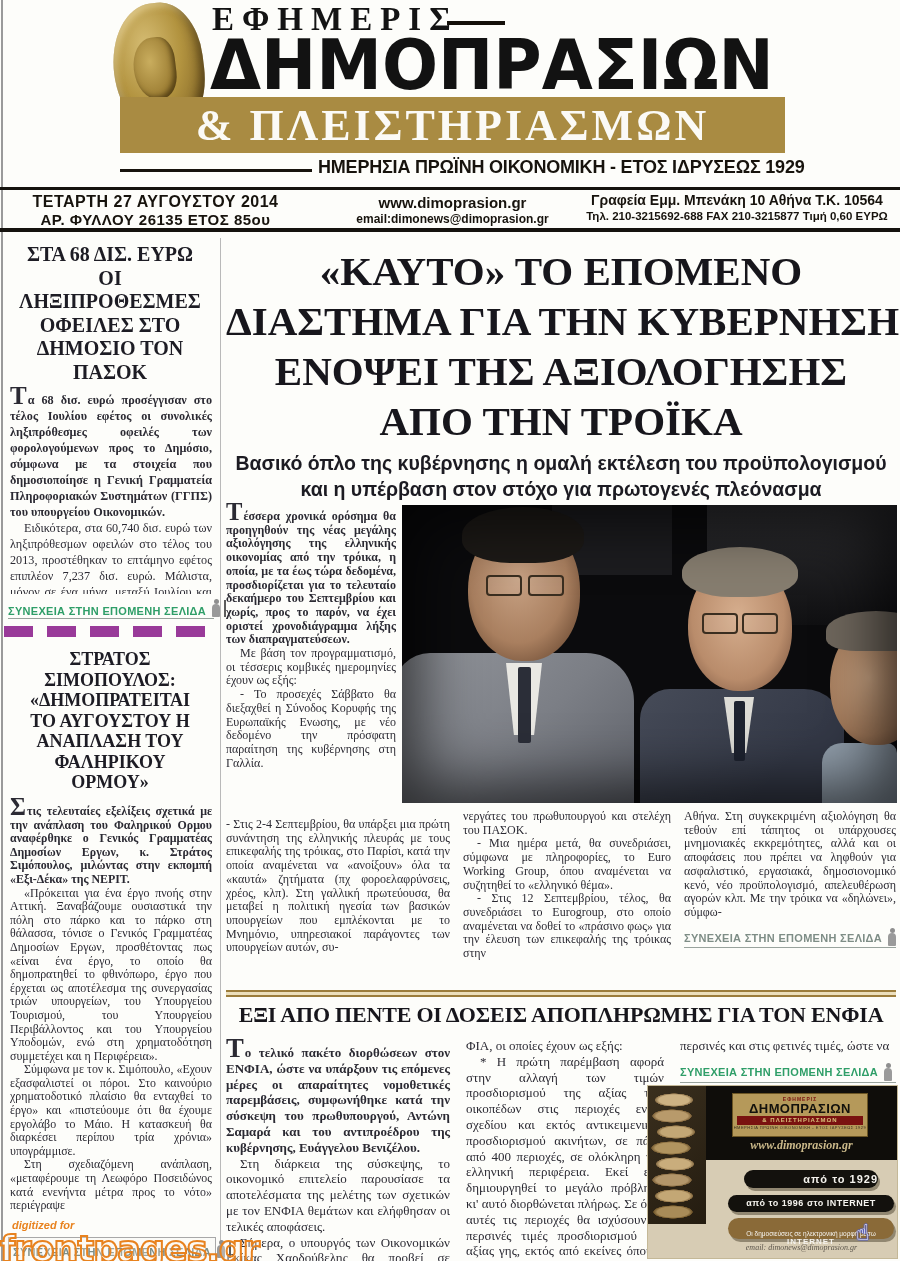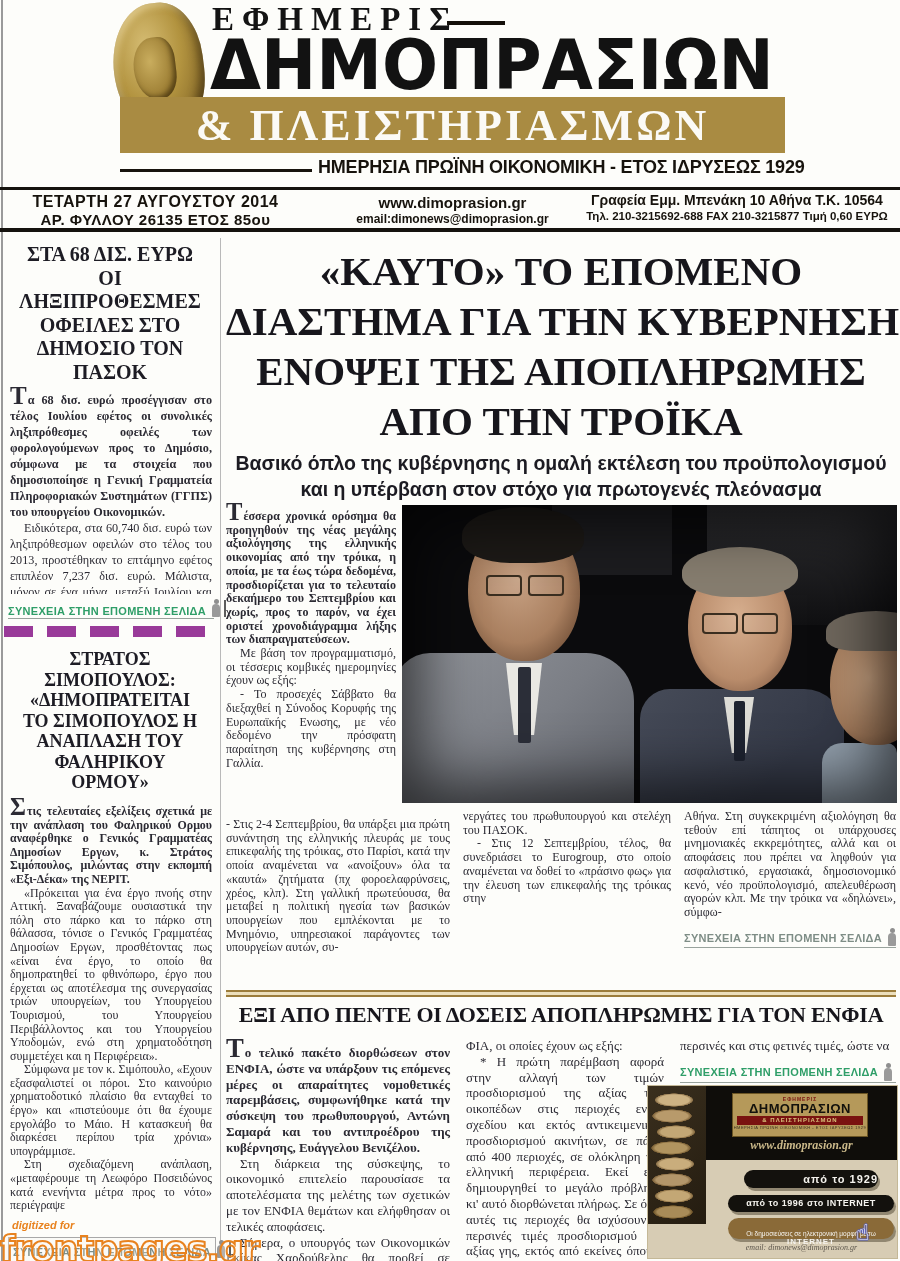--- a/index.html
+++ b/index.html
@@ -207,21 +207,21 @@
       <span class="man"></span>
       <span class="door"></span>
     </span>
   </div>
   <div class="abs purple-rule"></div>
 
   <div class="abs lc-h lc-h2">
     <div>ΣΤΡΑΤΟΣ</div>
     <div>ΣΙΜΟΠΟΥΛΟΣ:</div>
     <div>«ΔΗΜΟΠΡΑΤΕΙΤΑΙ</div>
-    <div>ΤΟ ΣΙΜΟΠΟΥΛΟΣ Η</div>
+    <div>ΤΟ ΑΥΓΟΥΣΤΟΥ Η</div>
     <div>ΑΝΑΠΛΑΣΗ ΤΟΥ</div>
     <div>ΦΑΛΗΡΙΚΟΥ</div>
     <div>ΟΡΜΟΥ»</div>
   </div>
   <div class="abs lc-body lc-body2">
     <p class="lead">Στις τελευταίες εξελίξεις σχετικά με την ανάπλαση του Φαληρικού Ορμου αναφέρθηκε ο Γενικός Γραμματέας Δημοσίων Εργων, κ. Στράτος Σιμόπουλος, μιλώντας στην εκπομπή «Εξι-Δέκα» της ΝΕΡΙΤ.</p>
     <p>«Πρόκειται για ένα έργο πνοής στην Αττική. Ξαναβάζουμε ουσιαστικά την πόλη στο πάρκο και το πάρκο στη θάλασσα, τόνισε ο Γενικός Γραμματέας Δημοσίων Εργων, προσθέτοντας πως «είναι ένα έργο, το οποίο θα δημοπρατηθεί το φθινόπωρο, έργο που έρχεται ως αποτέλεσμα της συνεργασίας τριών υπουργείων, του Υπουργείου Τουρισμού, του Υπουργείου Περιβάλλοντος και του Υπουργείου Υποδομών, ενώ στη χρηματοδότηση συμμετέχει και η Περιφέρεια».</p>
     <p>Σύμφωνα με τον κ. Σιμόπουλο, «Εχουν εξασφαλιστεί οι πόροι. Στο καινούριο χρηματοδοτικό πλαίσιο θα ενταχθεί το έργο» και «πιστεύουμε ότι θα έχουμε εργολάβο το Μάιο. Η κατασκευή θα διαρκέσει περίπου τρία χρόνια» υπογράμμισε.</p>
     <p>Στη σχεδιαζόμενη ανάπλαση, «μεταφέρουμε τη Λεωφόρο Ποσειδώνος κατά ενενήντα μέτρα προς το νότο» περιέγραψε</p>
   </div>
@@ -233,21 +233,21 @@
       <span class="man"></span>
       <span class="door"></span>
     </span>
   </div>
   <div class="abs wm-small">digitized for</div>
   <div class="abs wm-big">frontpages.gr</div>
 
   <div class="abs main-h">
     <div>«ΚΑΥΤΟ» ΤΟ ΕΠΟΜΕΝΟ</div>
     <div>ΔΙΑΣΤΗΜΑ ΓΙΑ ΤΗΝ ΚΥΒΕΡΝΗΣΗ</div>
-    <div>ΕΝΟΨΕΙ ΤΗΣ ΑΠΟΠΛΗΡΩΜΗΣ</div>
+    <div>ΕΝΟΨΕΙ ΤΗΣ ΑΞΙΟΛΟΓΗΣΗΣ</div>
     <div>ΑΠΟ ΤΗΝ ΤΡΟΪΚΑ</div>
   </div>
   <div class="abs subhead">
     <div>Βασικό όπλο της κυβέρνησης η ομαλή εκτέλεση του προϋπολογισμού</div>
     <div>και η υπέρβαση στον στόχο για πρωτογενές πλεόνασμα</div>
   </div>
 
   <div class="abs body-col intro-col">
     <p class="lead">Τέσσερα χρονικά ορόσημα θα προηγηθούν της νέας μεγάλης αξιολόγησης της ελληνικής οικονομίας από την τρόικα, η οποία, με τα έως τώρα δεδομένα, προσδιορίζεται για το τελευταίο δεκαήμερο του Σεπτεμβρίου και χωρίς, προς το παρόν, να έχει οριστεί χρονοδιάγραμμα λήξης των διαπραγματεύσεων.</p>
     <p>Με βάση τον προγραμματισμό, οι τέσσερις κομβικές ημερομηνίες έχουν ως εξής:</p>
@@ -276,20 +276,21 @@
     <div class="hair-venizelos"></div>
     <div class="ph-vig"></div>
   </div>
 
   <div class="abs threecol">
     <div class="body-col colA">
       <p>- Στις 2-4 Σεπτεμβρίου, θα υπάρξει μια πρώτη συνάντηση της ελληνικής πλευράς με τους επικεφαλής της τρόικας, στο Παρίσι, κατά την οποία αναμένεται να «ανοίξουν» όλα τα «καυτά» ζητήματα (πχ φοροελαφρύνσεις, χρέος, κλπ). Στη γαλλική πρωτεύουσα, θα μεταβεί η πολιτική ηγεσία των βασικών υπουργείων που εμπλέκονται με το Μνημόνιο, υπηρεσιακοί παράγοντες των υπουργείων αυτών, συ-</p>
     </div>
     <div class="body-col colB">
       <p>νεργάτες του πρωθυπουργού και στελέχη του ΠΑΣΟΚ.</p>
+      <p>- Μια ημέρα μετά, θα συνεδριάσει, σύμφωνα με πληροφορίες, το Euro Working Group, όπου αναμένεται να συζητηθεί το «ελληνικό θέμα».</p>
       <p>- Στις 12 Σεπτεμβρίου, τέλος, θα συνεδριάσει το Eurogroup, στο οποίο αναμένεται να δοθεί το «πράσινο φως» για την έλευση των επικεφαλής της τρόικας στην</p>
     </div>
     <div class="body-col colC">
       <p>Αθήνα. Στη συγκεκριμένη αξιολόγηση θα τεθούν επί τάπητος οι υπάρχουσες μνημονιακές εκκρεμότητες, αλλά και οι αποφάσεις που πρέπει να ληφθούν για ασφαλιστικό, εργασιακά, δημοσιονομικό κενό, νέο προϋπολογισμό, απελευθέρωση αγορών κλπ. Με την τρόικα να «δηλώνει», σύμφω-</p>
       <div class="marker grey">
         <span class="mtext">ΣΥΝΕΧΕΙΑ ΣΤΗΝ ΕΠΟΜΕΝΗ ΣΕΛΙΔΑ</span>
         <span class="exit-icon">
           <span class="man-head"></span>
           <span class="man"></span>
 

